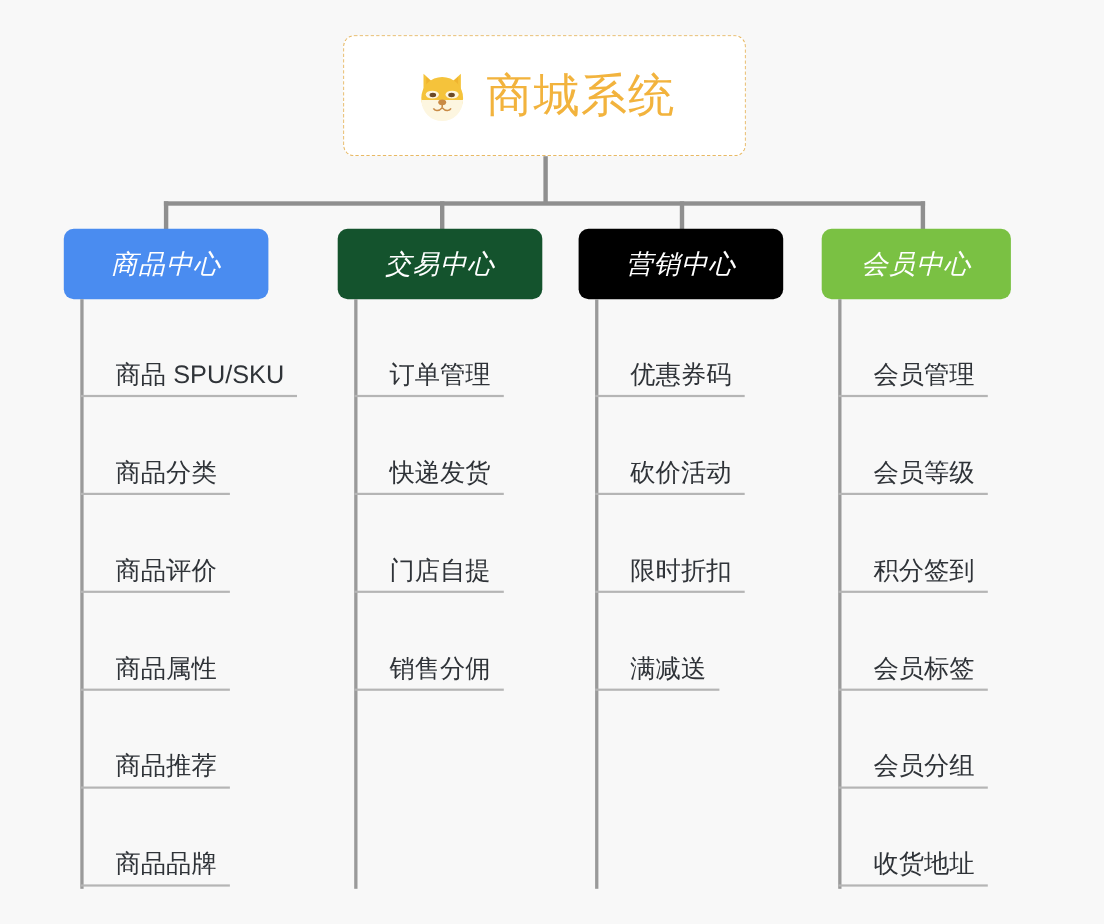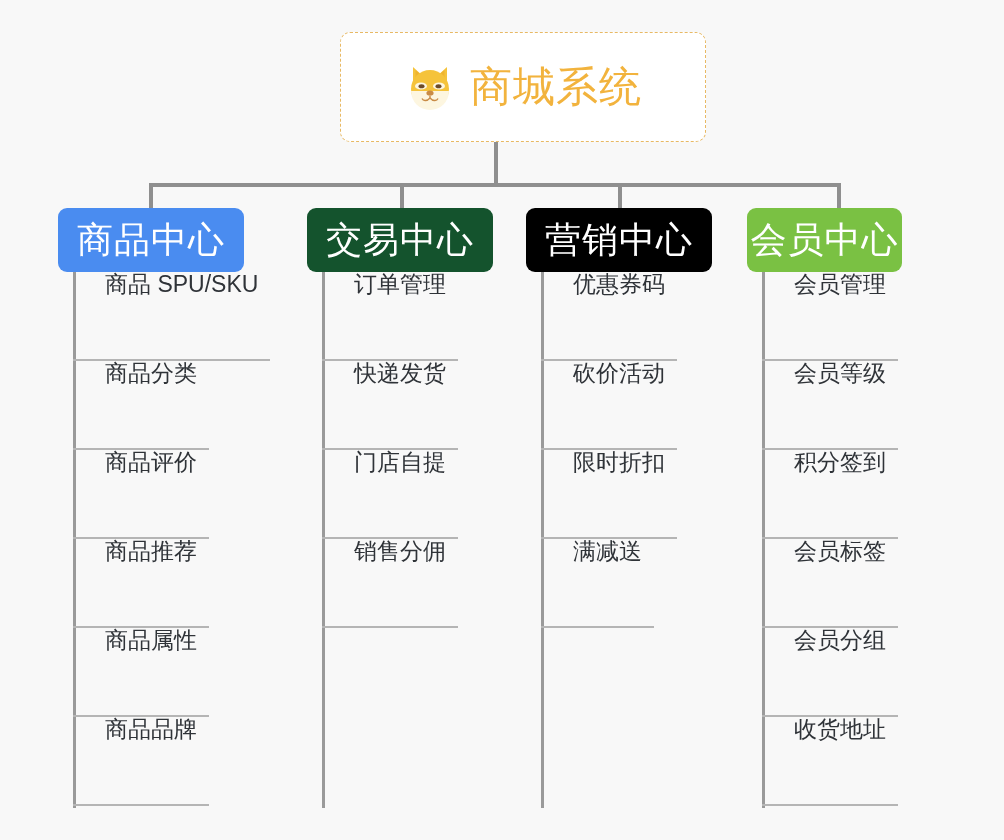--- a/index.html
+++ b/index.html
@@ -29,21 +29,20 @@
     width: 366px;
     height: 110px;
     background: #ffffff;
     border: 1px dashed #e8b964;
     border-radius: 10px;
     box-sizing: border-box;
     display: flex;
     align-items: center;
     justify-content: center;
     gap: 14px;
-    margin-left: 28px;
   }
   .root-icon {
     width: 52px;
     height: 52px;
     position: relative;
     flex: 0 0 auto;
   }
   .root-title {
     font-size: 42px;
     color: #f2b33d;
@@ -82,24 +81,25 @@
   }
   .cat-header {
     height: 64px;
     border-radius: 9px;
     display: flex;
     align-items: center;
     justify-content: center;
     box-sizing: border-box;
   }
   .cat-header-label {
-    font-size: 36px;
+    font-size: 24px;
     color: #ffffff;
     letter-spacing: 1px;
     white-space: nowrap;
+    font-style: italic;
   }
 
   
   .trunk {
     position: absolute;
     top: 64px;
     left: 15px;
     width: 3px;
     background: #9a9a9a;
   }
@@ -107,20 +107,21 @@
   .leaf-list {
     position: absolute;
     top: 64px;
     left: 15px;
   }
   .leaf {
     position: relative;
     height: 89px;
     box-sizing: border-box;
     display: flex;
+    align-items: flex-end;
   }
   .leaf-label {
     font-size: 23px;
     color: #2f3338;
     white-space: nowrap;
     padding: 0 12px 6px 32px;
     border-bottom: 2px solid #b5b5b5;
     line-height: 1.1;
   }
 </style>
@@ -167,24 +168,24 @@
       <div class="leaf">
           <span class="leaf-label">商品 SPU/SKU</span>
         </div>
       <div class="leaf">
           <span class="leaf-label">商品分类</span>
         </div>
       <div class="leaf">
           <span class="leaf-label">商品评价</span>
         </div>
       <div class="leaf">
+          <span class="leaf-label">商品属性</span>
+        </div>
+      <div class="leaf">
           <span class="leaf-label">商品推荐</span>
-        </div>
-      <div class="leaf">
-          <span class="leaf-label">商品属性</span>
         </div>
       <div class="leaf">
           <span class="leaf-label">商品品牌</span>
         </div>
     </div>
   </div>
 
   <div class="column" style="left:307px;width:186px">
     <div class="cat-header" style="background:#14532d">
       <span class="cat-header-label">交易中心</span>
@@ -220,21 +221,21 @@
         </div>
       <div class="leaf">
           <span class="leaf-label">限时折扣</span>
         </div>
       <div class="leaf">
           <span class="leaf-label">满减送</span>
         </div>
     </div>
   </div>
 
-  <div class="column" style="left:747px;width:155px">
+  <div class="column" style="left:747px;width:172px">
     <div class="cat-header" style="background:#7ac143">
       <span class="cat-header-label">会员中心</span>
     </div>
     <div class="trunk" style="height:536px"></div>
     <div class="leaf-list">
       <div class="leaf">
           <span class="leaf-label">会员管理</span>
         </div>
       <div class="leaf">
           <span class="leaf-label">会员等级</span>

